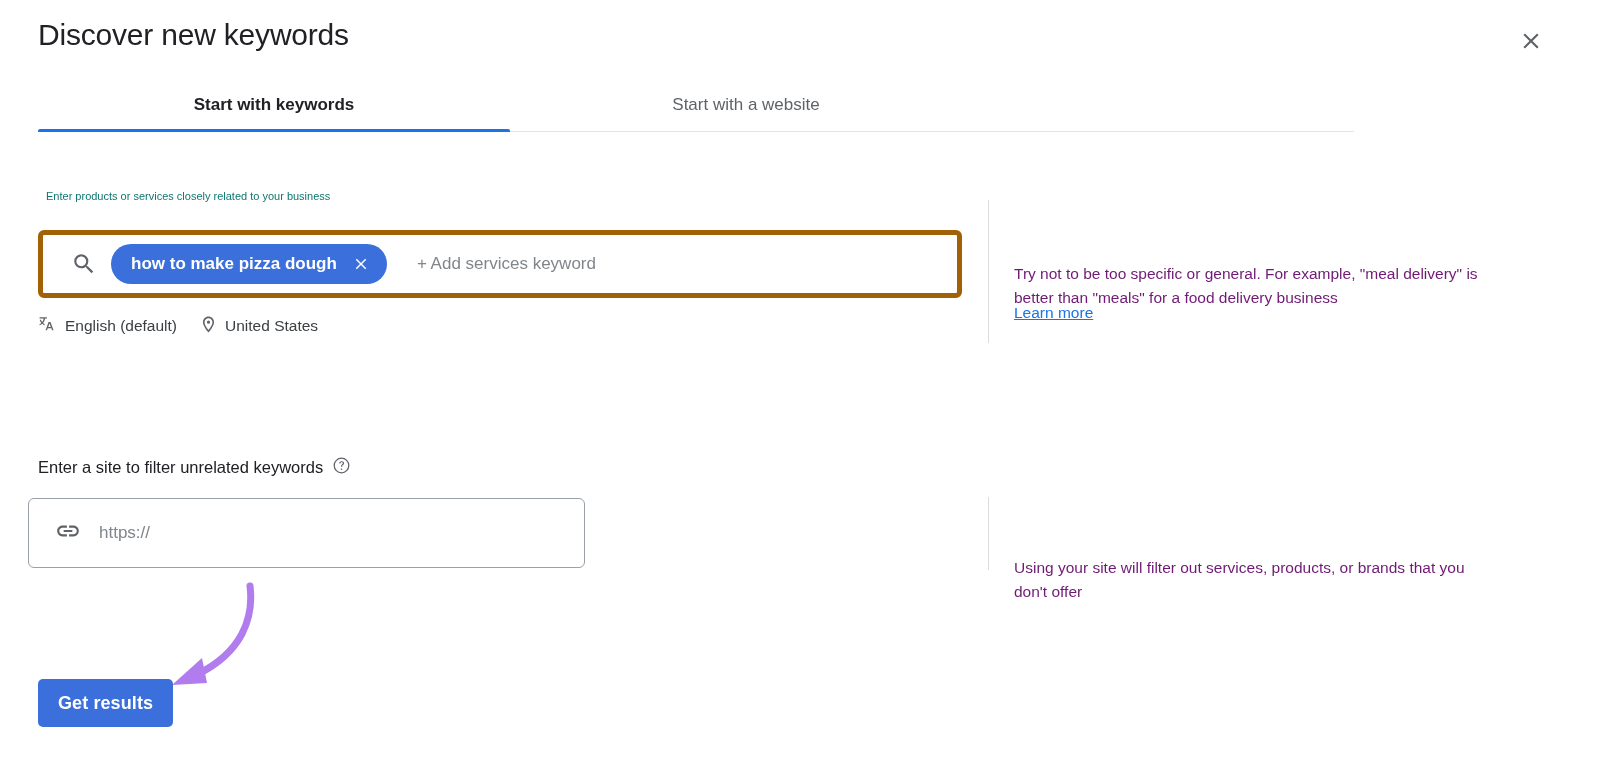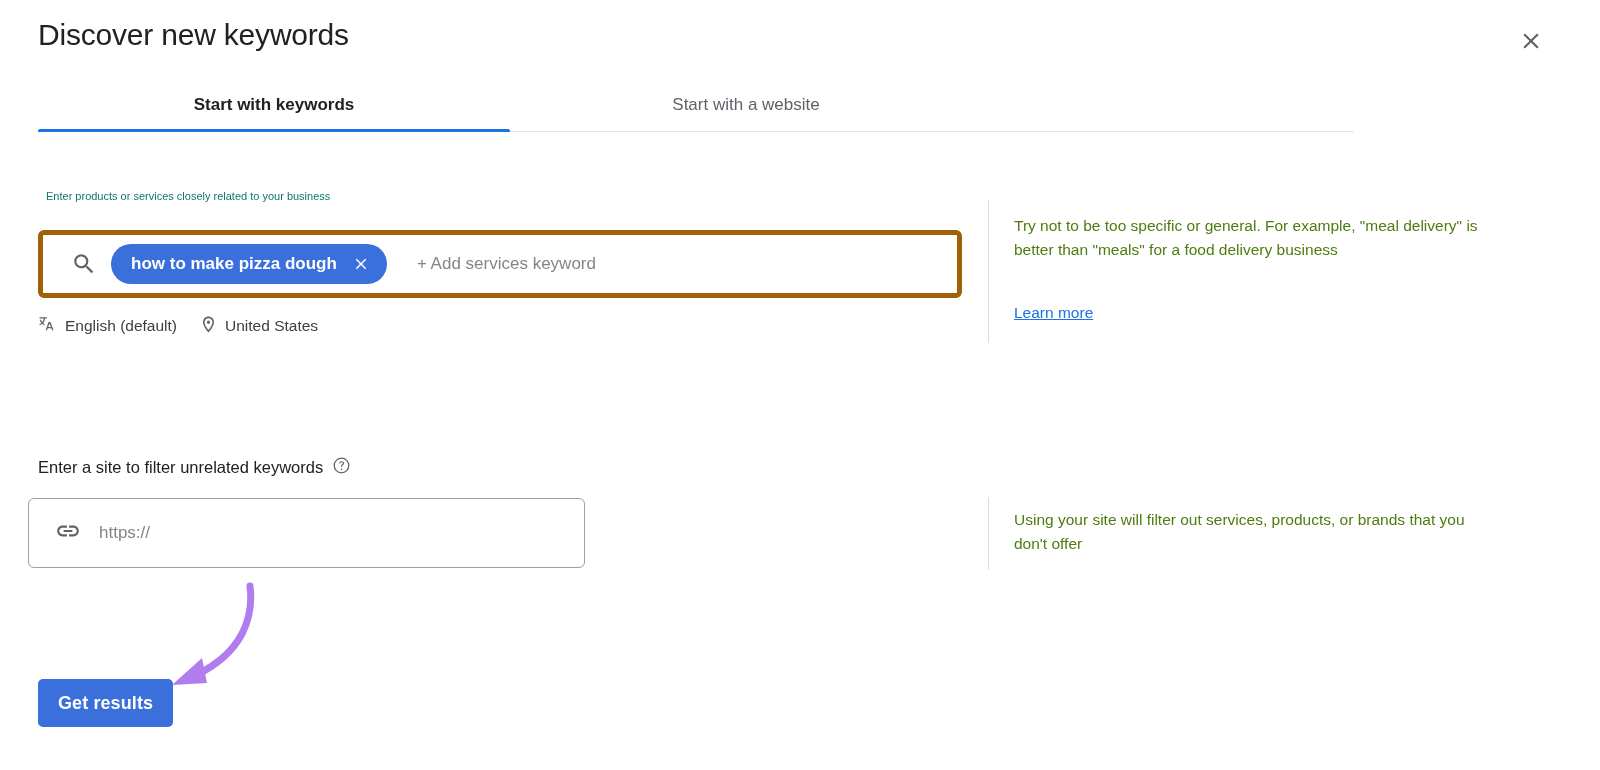--- a/index.html
+++ b/index.html
@@ -203,21 +203,22 @@
   .site-placeholder {
     font-size: 17px;
     color: #80868b;
   }
 
   
   .hint {
     position: absolute;
     font-size: 15.5px;
     line-height: 1.55;
-    color: #4d7c0f;
+    color: #701a75;
+    margin-top: 48px;
   }
   .hint-1 { left: 1014px; top: 214px; width: 505px; }
   .hint-2 { left: 1014px; top: 508px; width: 480px; }
   .hint-rule {
     position: absolute;
     width: 1px;
     background: #dadce0;
     left: 988px;
   }
   .hint-rule-1 { top: 200px; height: 143px; }

